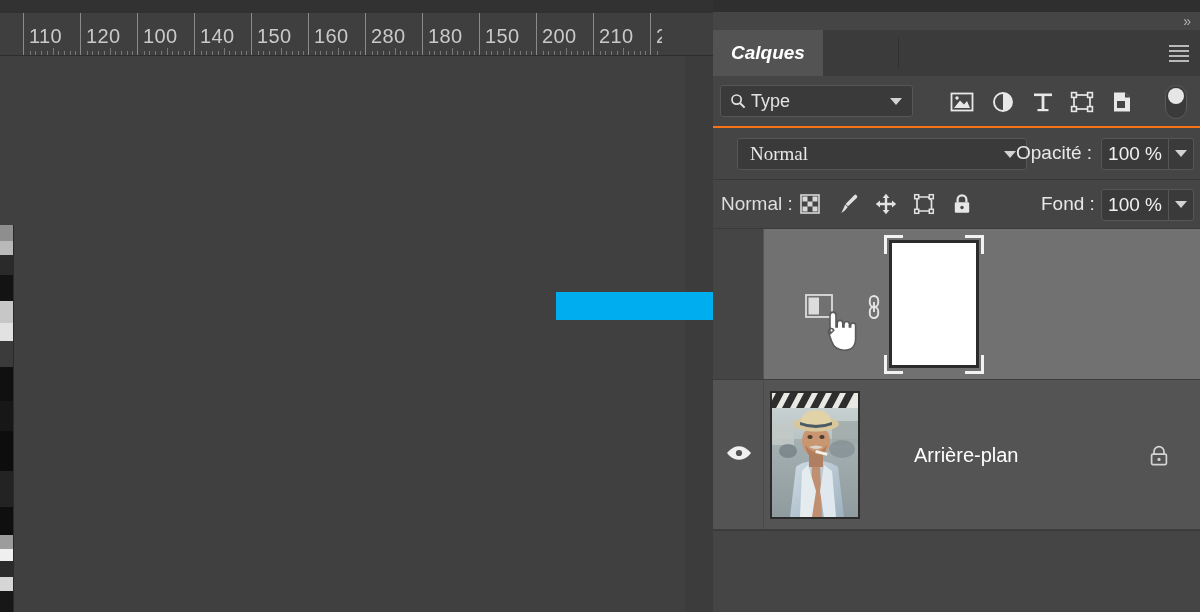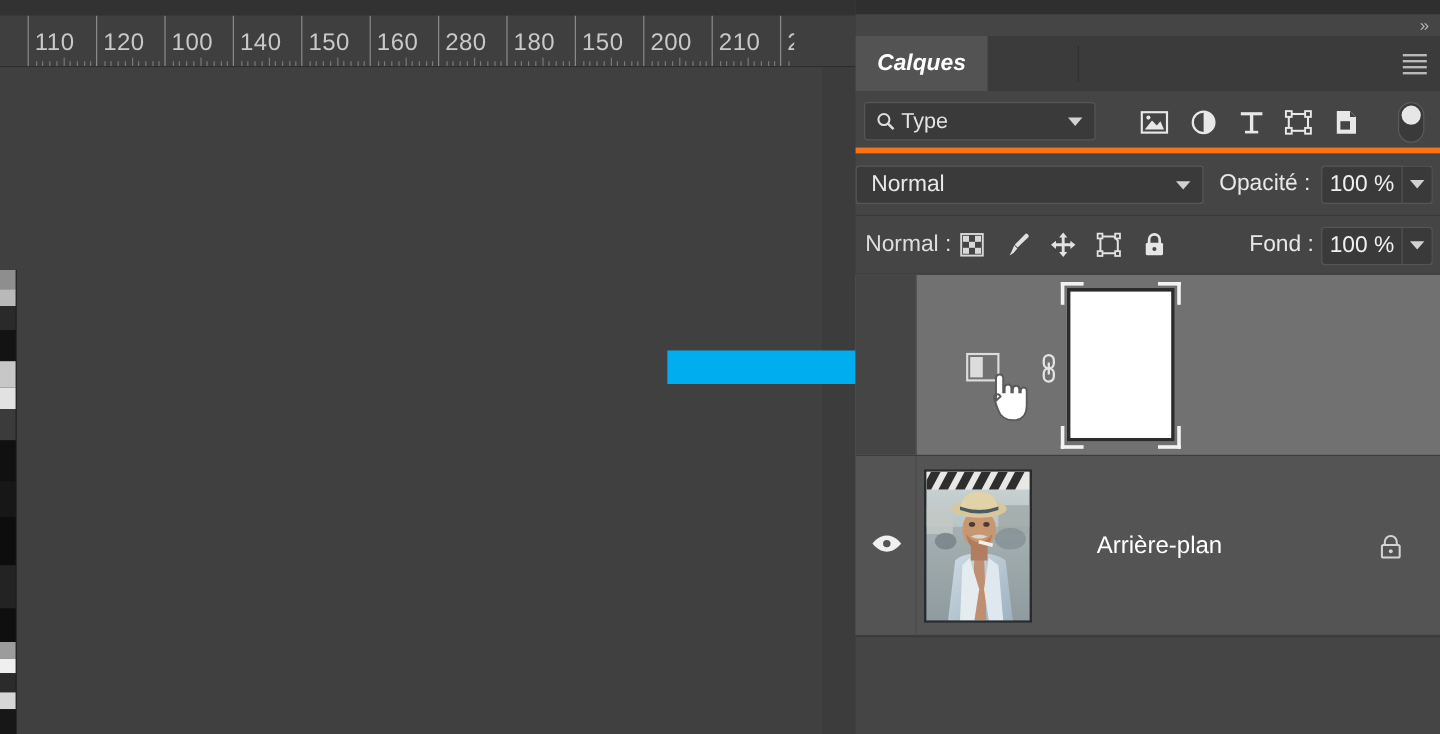--- a/index.html
+++ b/index.html
@@ -187,21 +187,21 @@
   #panel-menu span:nth-child(2) { top: 7px; }
   #panel-menu span:nth-child(3) { top: 12px; }
   #panel-menu span:nth-child(4) { top: 17px; }
 
   
   #filter-row {
     position: absolute;
     left: 0; top: 76px;
     width: 487px; height: 52px;
     background: #454545;
-    border-bottom: 5px solid #f97316;
+    border-bottom: 2px solid #f97316;
     box-sizing: border-box;
   }
   #filter-select {
     position: absolute;
     left: 7px; top: 9px;
     width: 193px; height: 32px;
     background: #3a3a3a;
     border: 1px solid #565656;
     border-radius: 3px;
     box-sizing: border-box;
@@ -262,27 +262,28 @@
   #blend-row {
     position: absolute;
     left: 0; top: 128px;
     width: 487px; height: 52px;
     background: #454545;
     border-bottom: 1px solid #383838;
     box-sizing: border-box;
   }
   #blend-select {
     position: absolute;
-    left: 0; top: 10px;
+    left: 24px; top: 10px;
     width: 290px; height: 32px;
     background: #3a3a3a;
     border: 1px solid #565656;
     border-radius: 3px;
     box-sizing: border-box;
     cursor: pointer;
+    font-family: Liberation Serif, serif;
   }
   #blend-value {
     position: absolute;
     left: 12px; top: 0;
     line-height: 30px;
     font-size: 19px;
     color: #e8e8e8;
   }
   #blend-caret { right: 10px; top: 12px; }
 

